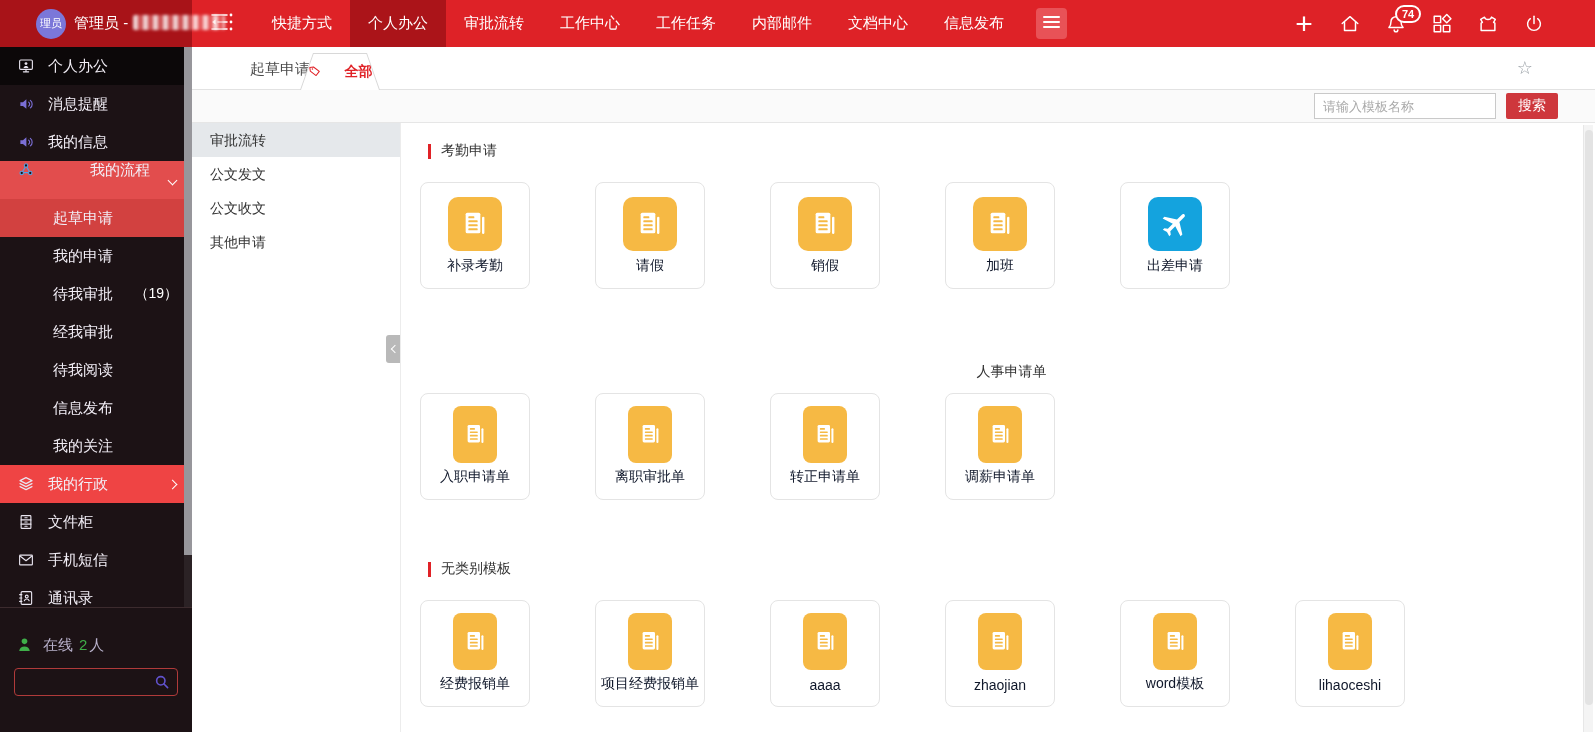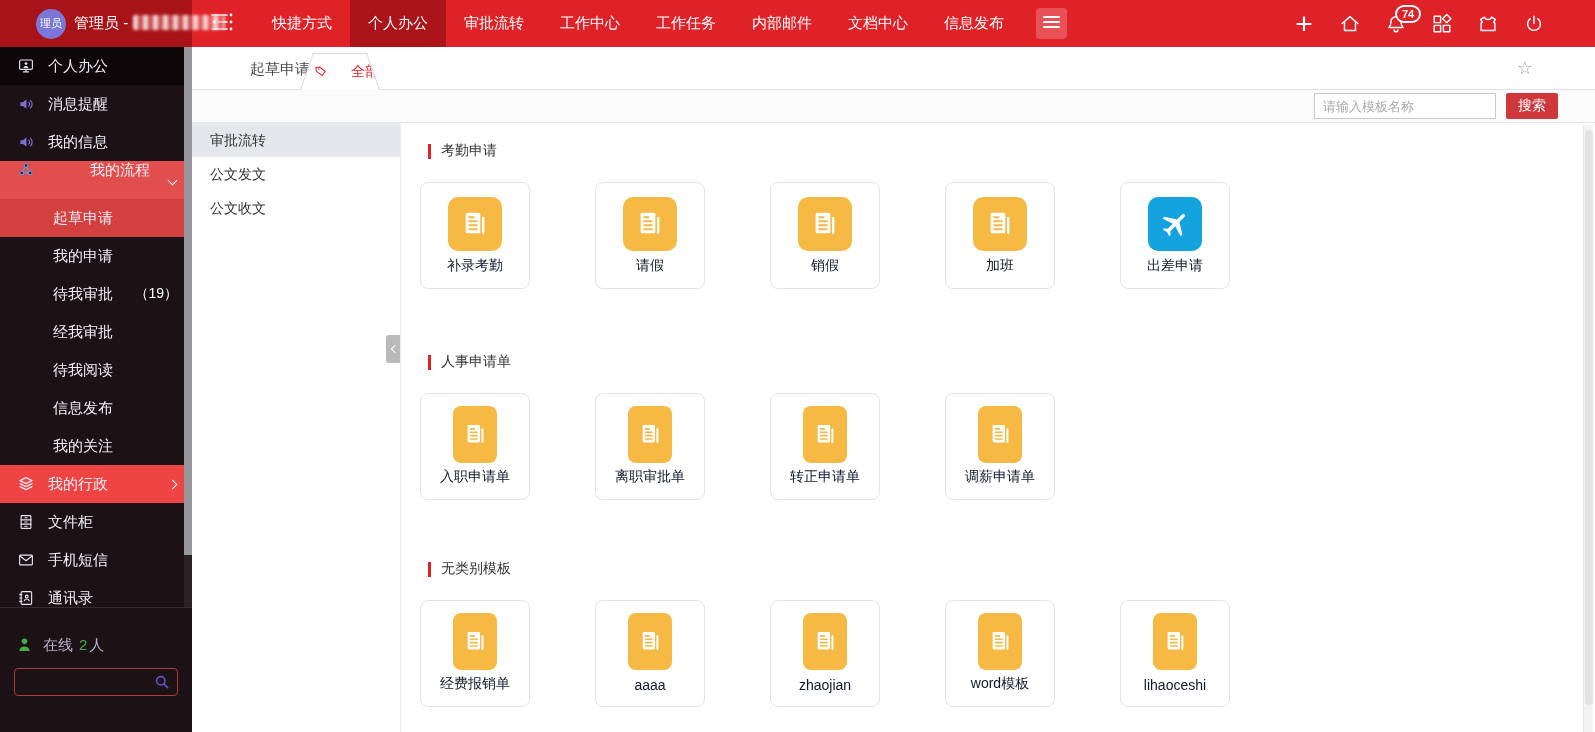--- a/index.html
+++ b/index.html
@@ -61,21 +61,21 @@
 
   
   .content { flex:1; display:flex; flex-direction:column; min-width:0; }
   .tabbar { position:relative; height:43px; background:#fff; flex:none; }
   .tabbar .bottom-line { position:absolute; left:0; right:0; bottom:0; height:1px; background:#e2e2e2; z-index:1; }
   .breadcrumb { position:absolute; left:58px; top:0; line-height:43px; font-size:15px; color:#4a4a4a; }
   .tab-outer { position:absolute; left:108px; top:6px; width:80px; height:37px; z-index:2;
                clip-path:polygon(13px 0, calc(100% - 13px) 0, 100% 100%, 0 100%); background:#d8d8d8; cursor:pointer; }
   .tab-inner { position:absolute; inset:1px 1px 0 1px; background:#fff;
                clip-path:polygon(12.6px 0, calc(100% - 12.6px) 0, 100% 100%, 0 100%);
-               display:flex; align-items:center; justify-content:flex-end; gap:23px; color:#e02227; font-size:14px; }
+               display:flex; align-items:center; justify-content:center; gap:23px; color:#e02227; font-size:14px;font-weight:bold; }
   .tab-inner svg { width:14px; height:14px; }
   .fav-star { position:absolute; right:62px; top:10px; font-size:18px; color:#9aa0a6; cursor:pointer;
               font-family:"DejaVu Sans",sans-serif; }
   .toolbar { height:33px; background:#fafafa; border-bottom:1px solid #e6e6e6; flex:none;
              display:flex; align-items:center; justify-content:flex-end; padding-right:37px; gap:10px; }
   .toolbar input { width:182px; height:26px; border:1px solid #c9c9c9; background:#fff; padding:12px 8px;
                    font-size:13px; color:#333; outline:none; }
   .toolbar input::placeholder { color:#a9a9a9; }
   .search-btn { height:26px; padding:0 12px; background:#ce373c; color:#fff; font-size:14px; border:none;
                 border-radius:2px; cursor:pointer; }
@@ -94,21 +94,21 @@
   .sec-title { font-size:14px; color:#333; }
   .card-row { display:flex; gap:65px; margin-top:22px; }
   .tpl-card { width:110px; height:107px; border:1px solid #e4e4e4; border-radius:8px; background:#fff;
               display:flex; flex-direction:column; align-items:center; cursor:pointer; }
   .tpl-icon { margin-top:14px; display:flex; align-items:center; justify-content:center; }
   .tpl-icon.square { width:54px; height:54px; border-radius:10px; }
   .tpl-icon.tall { width:44px; height:57px; border-radius:8px; margin-top:12px; }
   .tpl-icon svg { width:32px; height:32px; }
   .tpl-icon.tall svg { width:27px; height:33px; }
   .tpl-label { margin-top:auto; margin-bottom:13px; font-size:14px; color:#0f172a; white-space:nowrap; }
-  .sec2-gap { margin-top:64px; }
+  .sec2-gap { margin-top:64px;flex-direction:column; }
   .sec3-gap { margin-top:60px; }
 
   .main-scrollbar { position:absolute; right:2px; top:2px; bottom:0; width:10px; background:#f4f4f4;
                     border-left:1px solid #e7e7e7; }
   .main-scrollbar .thumb { width:8px; margin-left:1px; height:575px; margin-top:5px; background:#e3e3e3; border-radius:5px; }
 </style>
 </head>
 <body>
 
 <div class="topbar">
@@ -315,20 +315,21 @@
     <div class="toolbar">
       <input type="text" placeholder="请输入模板名称" style="">
       <button class="search-btn">搜索</button>
     </div>
 
     <div class="content-row">
       <div class="cat-panel" id="cat-panel">
           <div class="cat-item active">审批流转</div>
           <div class="cat-item">公文发文</div>
           <div class="cat-item">公文收文</div>
+          <div class="cat-item">其他申请</div>
           <div class="cat-collapse">
             <span class="chev left"></span>
           </div>
         </div>
       <div class="main" id="main-sections">
           <div class="sec-header">
             <span class="sec-bar"></span>
             <span class="sec-title">考勤申请</span>
           </div>
           <div class="card-row">
@@ -475,20 +476,33 @@
               <div class="tpl-icon tall" style="background: rgb(246, 185, 68); color: rgb(246, 185, 68);">
                 <svg viewBox="0 0 48 48">
                   <rect x="10" y="7" width="22" height="31" rx="2.5" fill="#fff"></rect>
                   <rect x="14" y="12.5" width="9" height="3" rx="1" fill="currentColor"></rect>
                   <rect x="14" y="18.5" width="14" height="3" rx="1" fill="currentColor"></rect>
                   <rect x="14" y="24.5" width="14" height="3" rx="1" fill="currentColor"></rect>
                   <rect x="14" y="30.5" width="14" height="3" rx="1" fill="currentColor"></rect>
                   <rect x="34.5" y="13" width="3.6" height="26" rx="1.8" fill="#fff"></rect>
                 </svg>
               </div>
+              <div class="tpl-label">项目经费报销单</div>
+            </div>
+            <div class="tpl-card">
+              <div class="tpl-icon tall" style="background: rgb(246, 185, 68); color: rgb(246, 185, 68);">
+                <svg viewBox="0 0 48 48">
+                  <rect x="10" y="7" width="22" height="31" rx="2.5" fill="#fff"></rect>
+                  <rect x="14" y="12.5" width="9" height="3" rx="1" fill="currentColor"></rect>
+                  <rect x="14" y="18.5" width="14" height="3" rx="1" fill="currentColor"></rect>
+                  <rect x="14" y="24.5" width="14" height="3" rx="1" fill="currentColor"></rect>
+                  <rect x="14" y="30.5" width="14" height="3" rx="1" fill="currentColor"></rect>
+                  <rect x="34.5" y="13" width="3.6" height="26" rx="1.8" fill="#fff"></rect>
+                </svg>
+              </div>
               <div class="tpl-label">aaaa</div>
             </div>
             <div class="tpl-card">
               <div class="tpl-icon tall" style="background: rgb(246, 185, 68); color: rgb(246, 185, 68);">
                 <svg viewBox="0 0 48 48">
                   <rect x="10" y="7" width="22" height="31" rx="2.5" fill="#fff"></rect>
                   <rect x="14" y="12.5" width="9" height="3" rx="1" fill="currentColor"></rect>
                   <rect x="14" y="18.5" width="14" height="3" rx="1" fill="currentColor"></rect>
                   <rect x="14" y="24.5" width="14" height="3" rx="1" fill="currentColor"></rect>
                   <rect x="14" y="30.5" width="14" height="3" rx="1" fill="currentColor"></rect>

